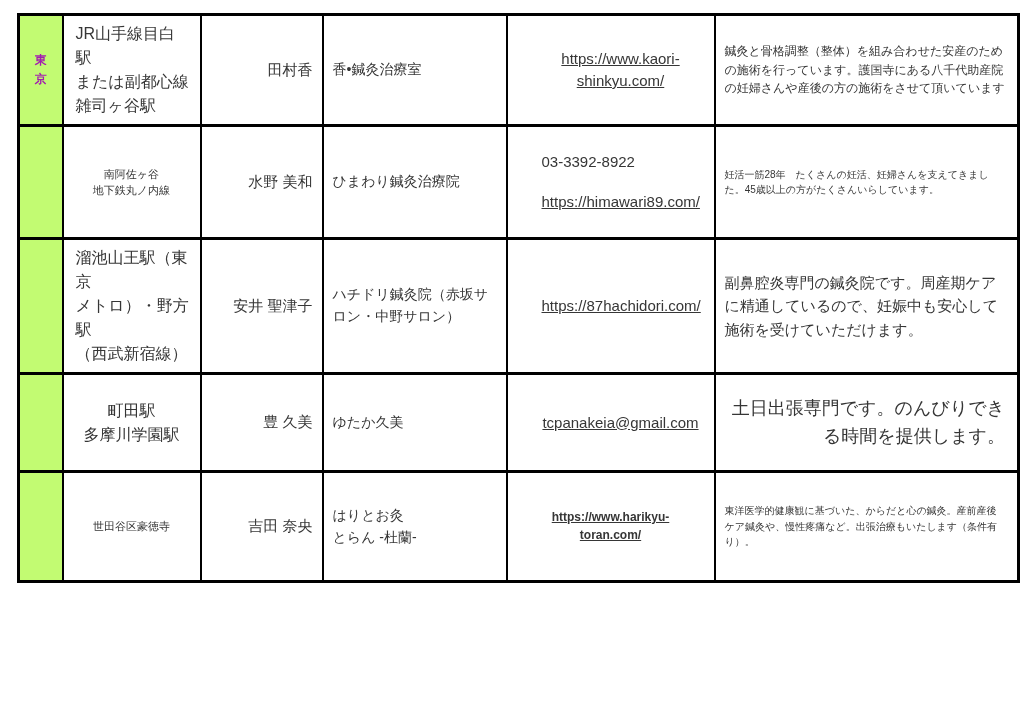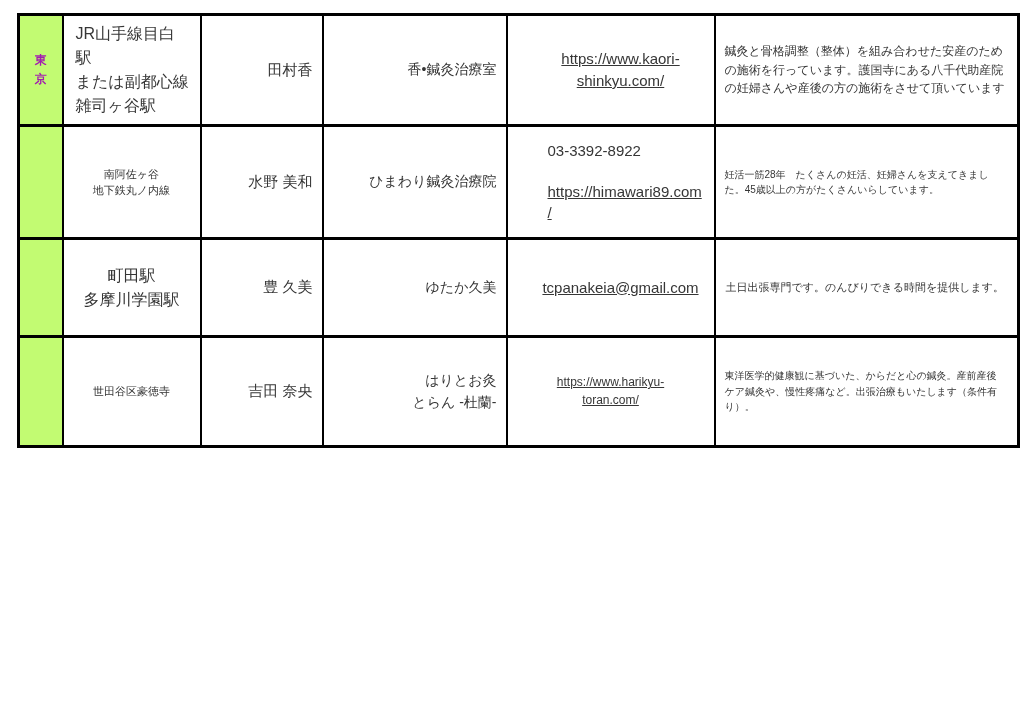--- a/index.html
+++ b/index.html
@@ -38,36 +38,36 @@
     display:inline-block; width:1.05em;
     font-weight:bold; font-size:12px; line-height:1.55;
     color:#a21caf; word-break:break-all; white-space:normal;
   }
 
   td.station { font-size:16px; line-height:1.5; text-align:center; white-space:pre-line; }
   tr.r0 td.station, tr.r2 td.station, tr.r3 td.station { text-align:left; padding-left:12px; }
   tr.r1 td.station, tr.r5 td.station { font-size:11px; }
 
   td.name   { font-size:15px; text-align:right; }
-  td.clinic { font-size:14px; text-align:right; line-height:1.55; white-space:pre-line; }
+  td.clinic { font-size:14px; text-align:left; line-height:1.55; white-space:pre-line; }
 
   td.contact { font-size:15px; text-align:center; line-height:1.45; }
   td.contact .line { min-height:1.25em;margin-left:20px; }
   td.contact .link { text-decoration:underline; cursor:pointer; }
-  tr.r1 td.contact, tr.r2 td.contact, tr.r3 td.contact { text-align:left; padding-left:20px; }
+  tr.r1 td.contact, tr.r2 td.contact, tr.r3 td.contact { text-align:left; padding-left:14px; }
   tr.r3 td.contact { font-size:12px; line-height:1.45; }
   tr.r5 td.contact { font-size:12px; }
-  tr.r5 td.contact .line { max-width:132px; margin:8px auto; }
+  tr.r5 td.contact .line { max-width:132px; margin:8px auto;font-weight:bold; }
 
   td.desc { text-align:left; line-height:1.55; padding-right:12px; }
   tr.r0 td.desc { font-size:12px;  }
   tr.r1 td.desc { font-size:10px;  }
   tr.r2 td.desc { font-size:15px;  }
   tr.r3 td.desc { font-size:15px;  }
-  tr.r4 td.desc { font-size:11px; text-align:center; }
+  tr.r4 td.desc { font-size:18px; text-align:right; }
   tr.r5 td.desc { font-size:10px;  }
 </style>
 </head>
 <body>
 
 <div class="sheet">
   <table class="clinic-table">
     <colgroup>
       <col style="width:44px">
       <col style="width:138px">
@@ -95,20 +95,32 @@
 地下鉄丸ノ内線</td>
           <td class="name">水野 美和</td>
           <td class="clinic">ひまわり鍼灸治療院</td>
           <td class="contact">
             <div class="line">03-3392-8922</div>
             <div class="line"></div>
             <div class="line link">https://himawari89.com/</div>
           </td>
           <td class="desc">妊活一筋28年　たくさんの妊活、妊婦さんを支えてきました。45歳以上の方がたくさんいらしています。</td>
         </tr>
+        <tr class="r2">
+          <td class="region"></td>
+          <td class="station">溜池山王駅（東京
+メトロ）・野方駅
+（西武新宿線）</td>
+          <td class="name">安井 聖津子</td>
+          <td class="clinic">ハチドリ鍼灸院（赤坂サロン・中野サロン）</td>
+          <td class="contact">
+            <div class="line link">https://87hachidori.com/</div>
+          </td>
+          <td class="desc">副鼻腔炎専門の鍼灸院です。周産期ケアに精通しているので、妊娠中も安心して施術を受けていただけます。</td>
+        </tr>
         <tr class="r4">
           <td class="region"></td>
           <td class="station">町田駅
 多摩川学園駅</td>
           <td class="name">豊 久美</td>
           <td class="clinic">ゆたか久美</td>
           <td class="contact">
             <div class="line link">tcpanakeia@gmail.com</div>
           </td>
           <td class="desc">土日出張専門です。のんびりできる時間を提供します。</td>

